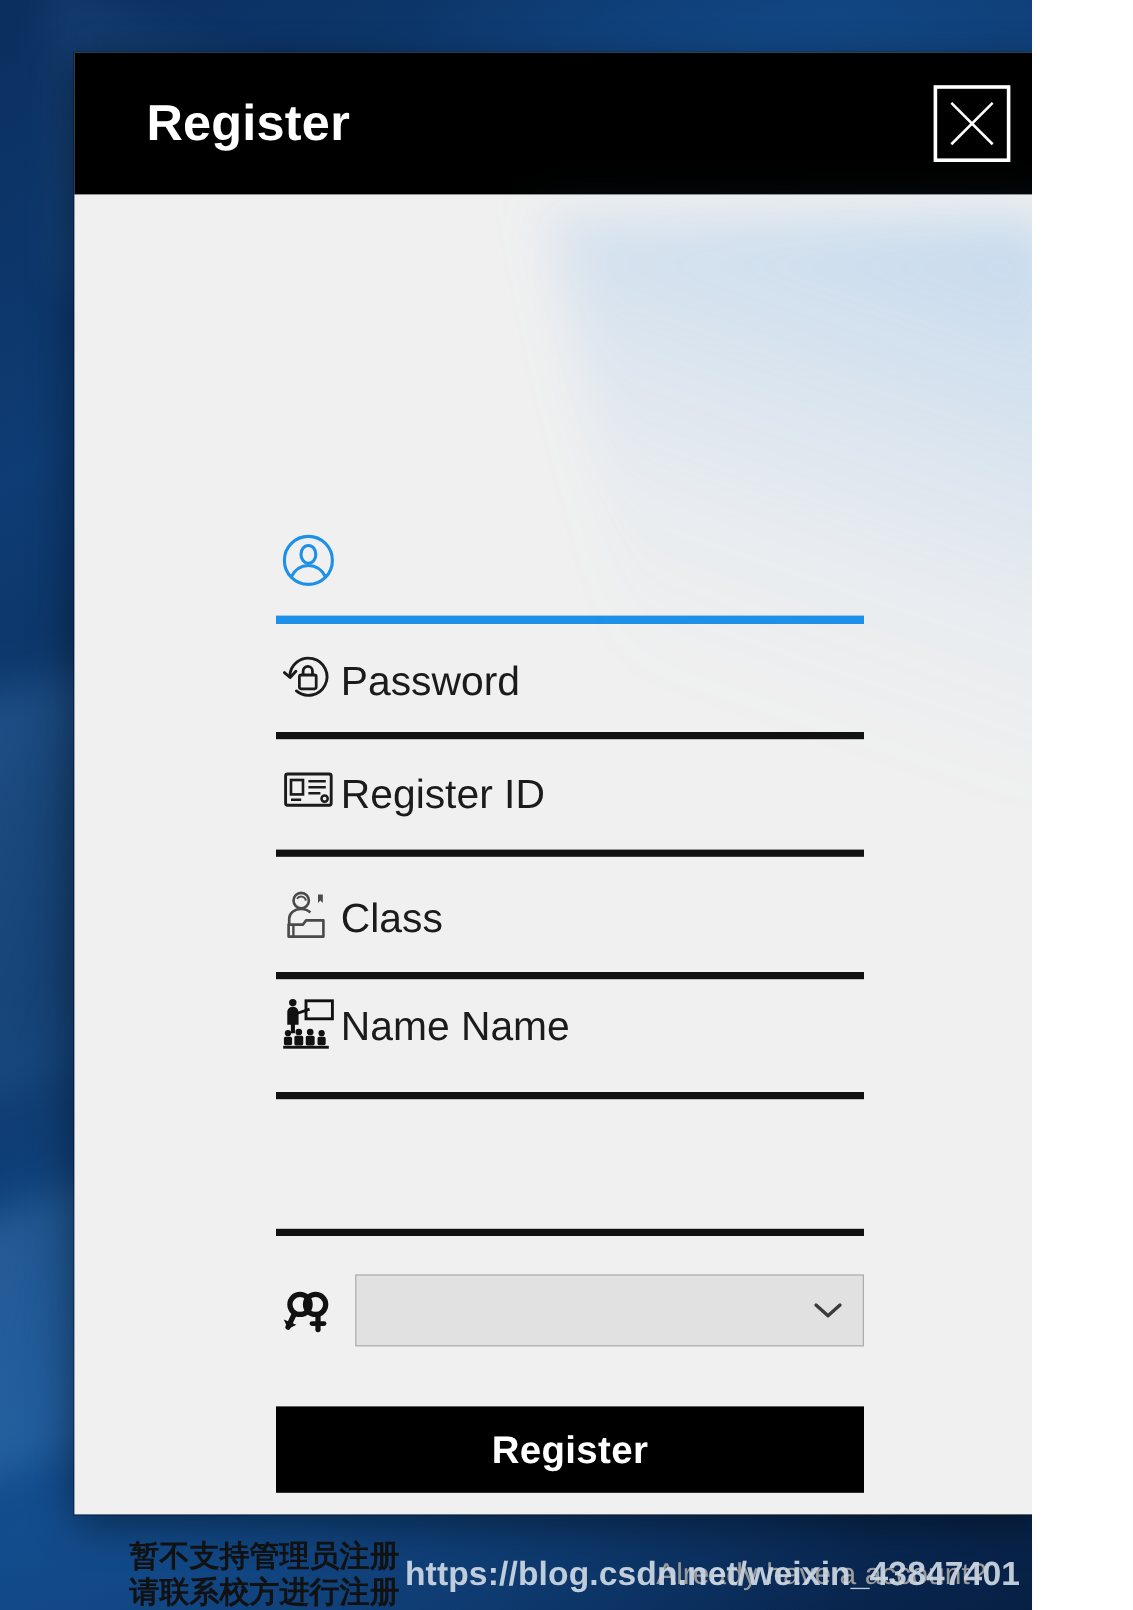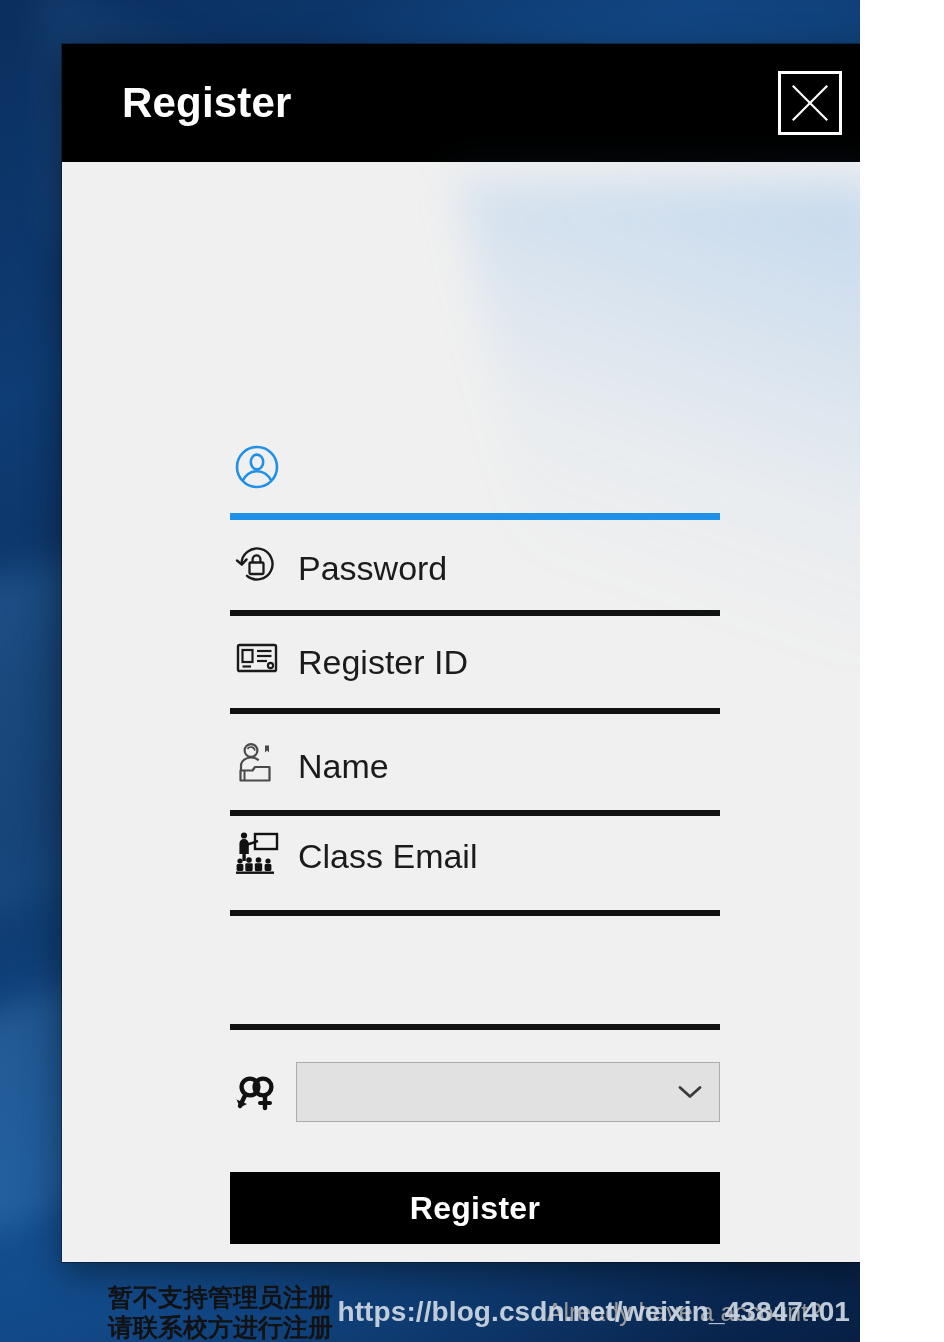--- a/index.html
+++ b/index.html
@@ -98,21 +98,20 @@
     position: relative;
     padding: 0;
   }
 
   .field-row {
     position: absolute;
     left: 168px;
     width: 490px;
     display: flex;
     align-items: flex-end;
-    gap: 14px;
   }
   .field-icon {
     width: 54px;
     height: 54px;
     flex: 0 0 auto;
     display: flex;
     align-items: center;
     justify-content: center;
   }
   .field-icon svg { display: block; }
@@ -302,21 +301,21 @@
         <span class="field-icon">
           <svg width="48" height="48" viewBox="0 0 48 48">
             <circle cx="18" cy="12.5" r="6.4" fill="none" stroke="#4a4a4a" stroke-width="2.2"></circle>
             <path d="M14.5 11 a4 4 0 0 1 7.4 1.6" fill="none" stroke="#4a4a4a" stroke-width="1.6"></path>
             <path d="M8 32 v-4.5 c0-4.6 4.5-8 10-8 c3 0 5.8 1.1 7.6 2.9" fill="none" stroke="#4a4a4a" stroke-width="2.2"></path>
             <path d="M32 7.5 h4 v7 l-2-2 l-2 2 z" fill="#4a4a4a"></path>
             <path d="M7.5 32.5 h12 l2.5-3.5 h14.5 v13.5 h-29 z" fill="none" stroke="#4a4a4a" stroke-width="2.2" stroke-linejoin="round"></path>
             <line x1="11.5" y1="33" x2="11.5" y2="42" stroke="#4a4a4a" stroke-width="2"></line>
           </svg>
         </span>
-        <span class="field-label">Name</span>
+        <span class="field-label">Class</span>
       </div>
       <div class="field-underline" id="ul-name"></div>
 
       <div class="field-row" id="field-classname">
         <span class="field-icon">
           <svg width="48" height="48" viewBox="0 0 48 48">
             <rect x="22" y="6" width="22" height="15" fill="none" stroke="#111" stroke-width="2.4"></rect>
             <circle cx="11" cy="7.5" r="3.1" fill="#111"></circle>
             <path d="M11 11 c-3 0-4.6 2-4.6 5 v10 h3 v7 h3.4 v-7 h3 v-10 c0-3-1.8-5-4.8-5 z" fill="#111"></path>
             <line x1="13" y1="17" x2="25" y2="13" stroke="#111" stroke-width="2.4"></line>
@@ -326,21 +325,21 @@
               <circle cx="16" cy="32" r="2.8"></circle>
                 <rect x="12.3" y="35.2" width="7.4" height="8" rx="1.4"></rect>
               <circle cx="25.5" cy="32" r="2.8"></circle>
                 <rect x="21.8" y="35.2" width="7.4" height="8" rx="1.4"></rect>
               <circle cx="35" cy="33" r="2.6"></circle>
                 <rect x="31.6" y="36" width="6.8" height="7" rx="1.4"></rect>
             </g>
             <rect x="3" y="43.5" width="38" height="2.4" fill="#111"></rect>
           </svg>
         </span>
-        <span class="field-label">Class Email</span>
+        <span class="field-label">Name Name</span>
       </div>
       <div class="field-underline" id="ul-classname"></div>
 
       <div class="field-underline" id="ul-email"></div>
 
       <div id="gender-row">
         <span class="field-icon">
           <svg width="52" height="52" viewBox="0 0 52 52">
             <circle cx="19" cy="21" r="8.4" fill="none" stroke="#111" stroke-width="4.4"></circle>
             <circle cx="32" cy="21" r="8.4" fill="none" stroke="#111" stroke-width="4.4"></circle>

